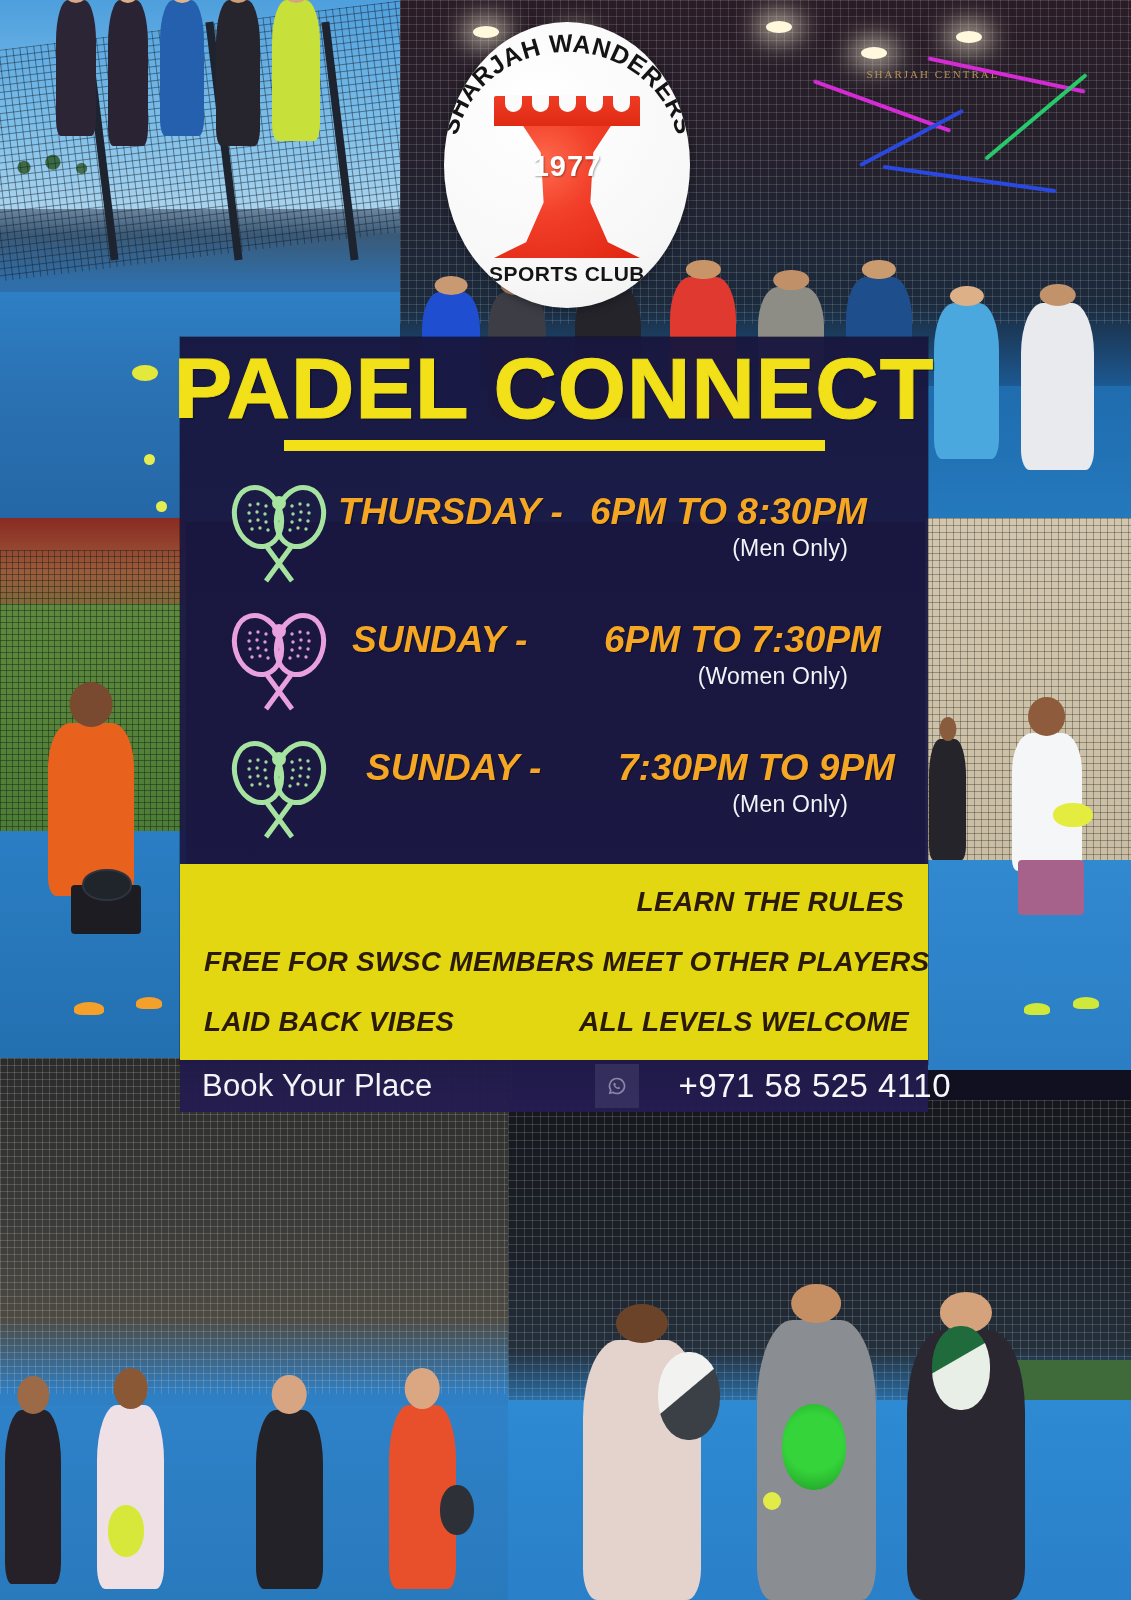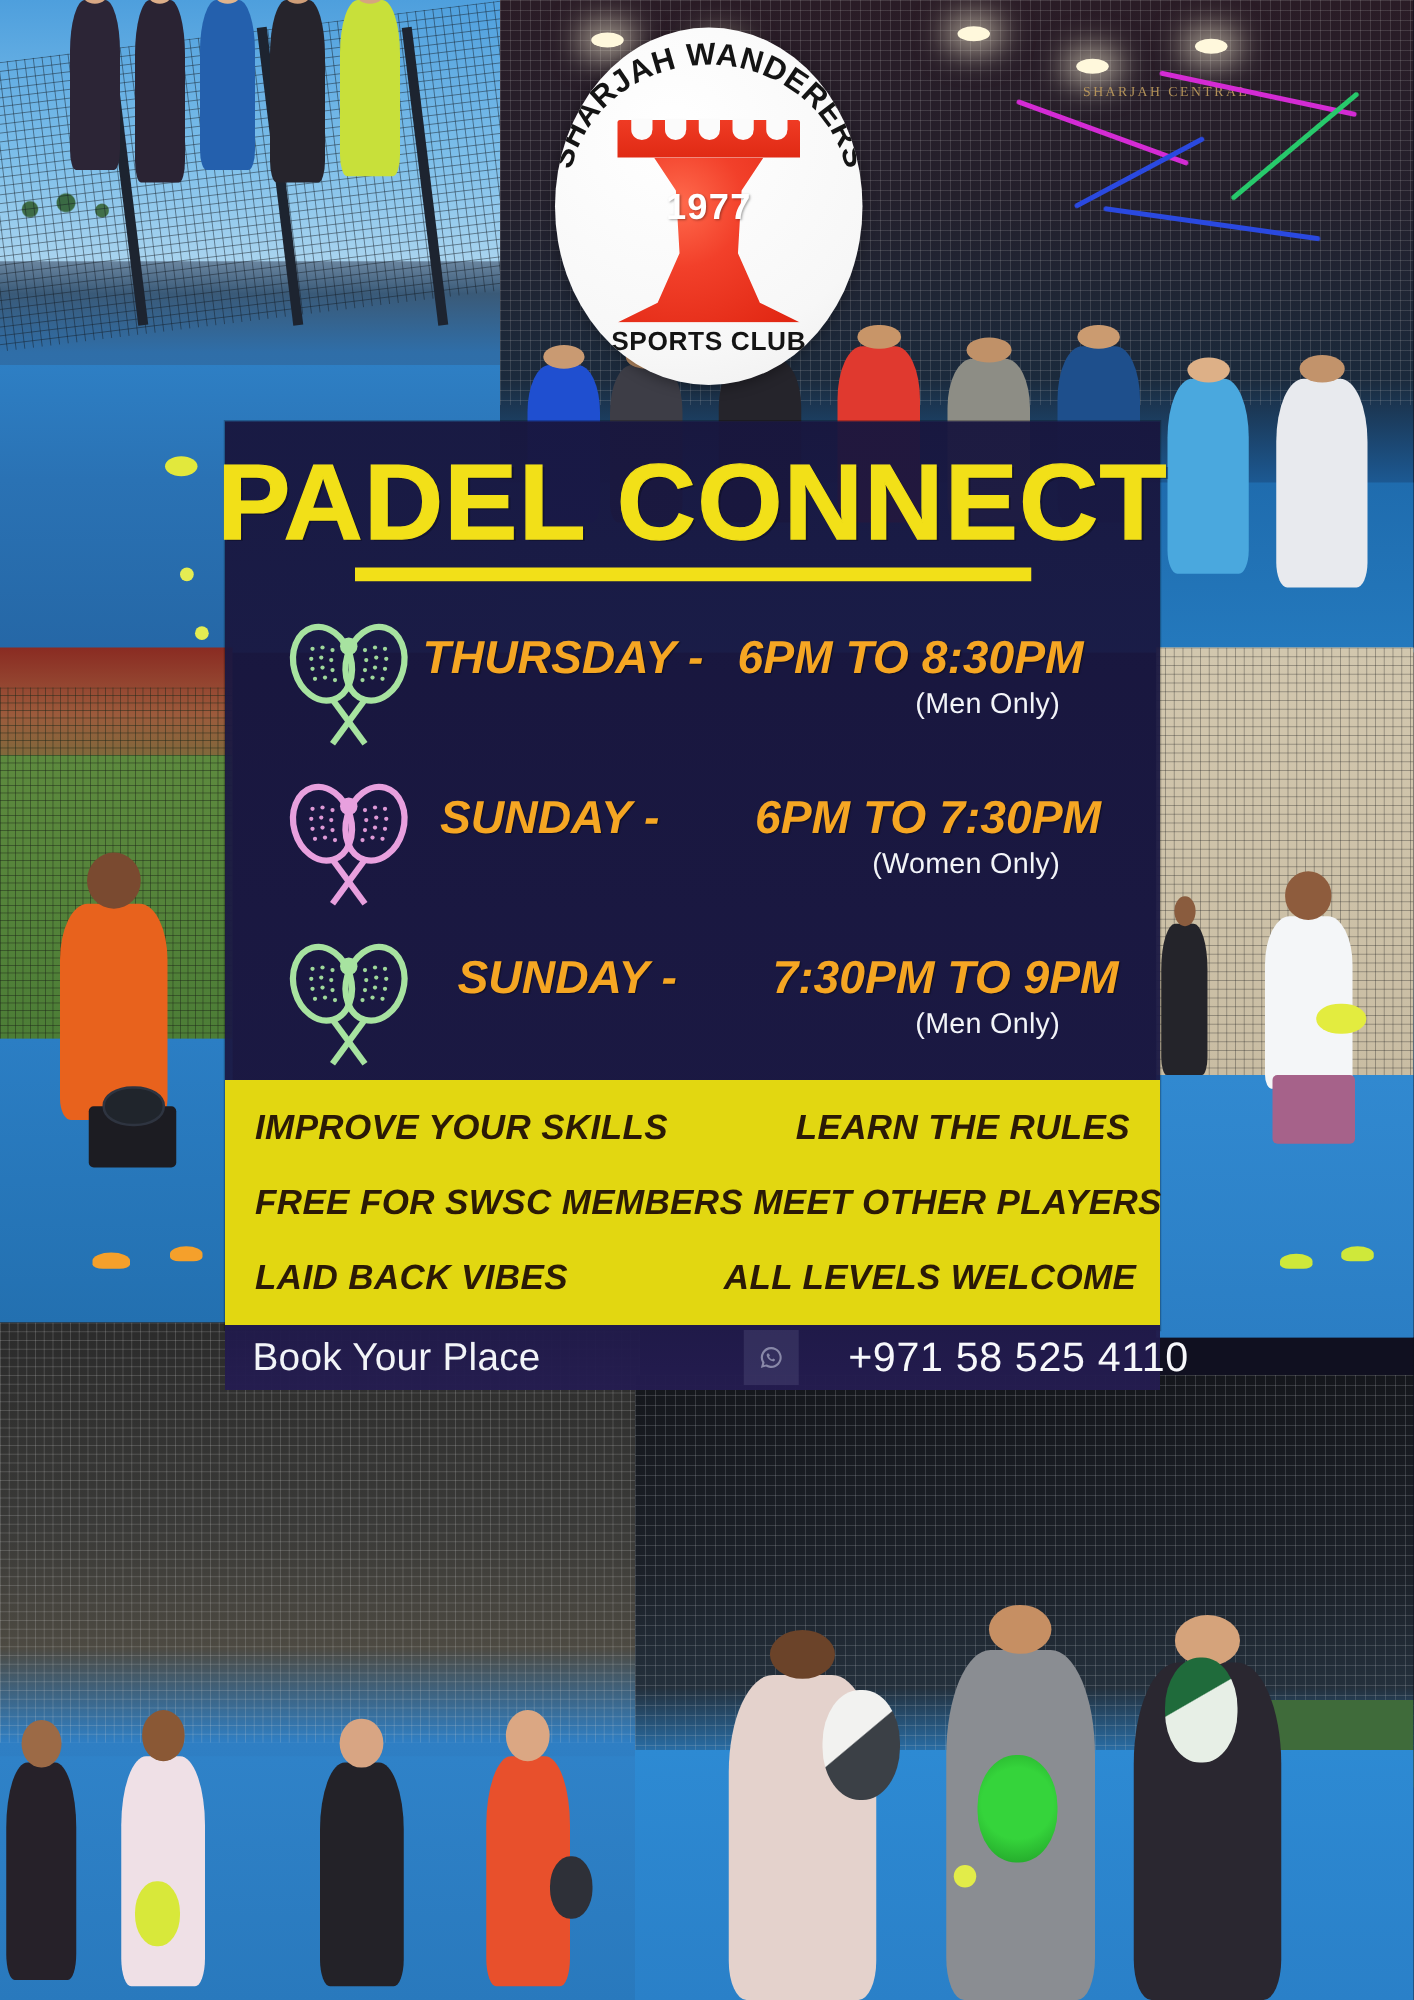--- a/index.html
+++ b/index.html
@@ -173,21 +173,21 @@
     position: absolute;
     left: 180px; top: 337px;
     width: 748px; height: 727px;
     background:
       linear-gradient(180deg, rgba(24,22,62,.955) 0%, rgba(26,24,66,.94) 40%, rgba(28,26,70,.955) 100%);
     box-shadow: 0 0 0 1px rgba(0,0,0,.25);
   }
 
   
   #title-block {
-    padding-top: 26px;
+    padding-top: 12px;
     text-align: center;
   }
   #poster-title {
     font-family: "Liberation Sans Narrow", "Liberation Sans", sans-serif;
     font-weight: bold;
     font-size: 86px;
     line-height: .92;
     color: #f2e018;
     letter-spacing: 1px;
     transform: scaleX(1.02);
@@ -649,21 +649,20 @@
           </div>
           <div class="sched-note">(Men Only)</div>
         </div>
       </div>
 
     </div>
   </div>
 
   <div id="benefits">
     <div class="benefit-row">
-      <span class="benefit left">IMPROVE YOUR SKILLS</span>
       <span class="benefit right">LEARN THE RULES</span>
     </div>
     <div class="benefit-row">
       <span class="benefit right">FREE FOR SWSC MEMBERS</span>
       <span class="benefit left">MEET OTHER PLAYERS</span>
     </div>
     <div class="benefit-row">
       <span class="benefit left">LAID BACK VIBES</span>
       <span class="benefit right">ALL LEVELS WELCOME</span>
     </div>

